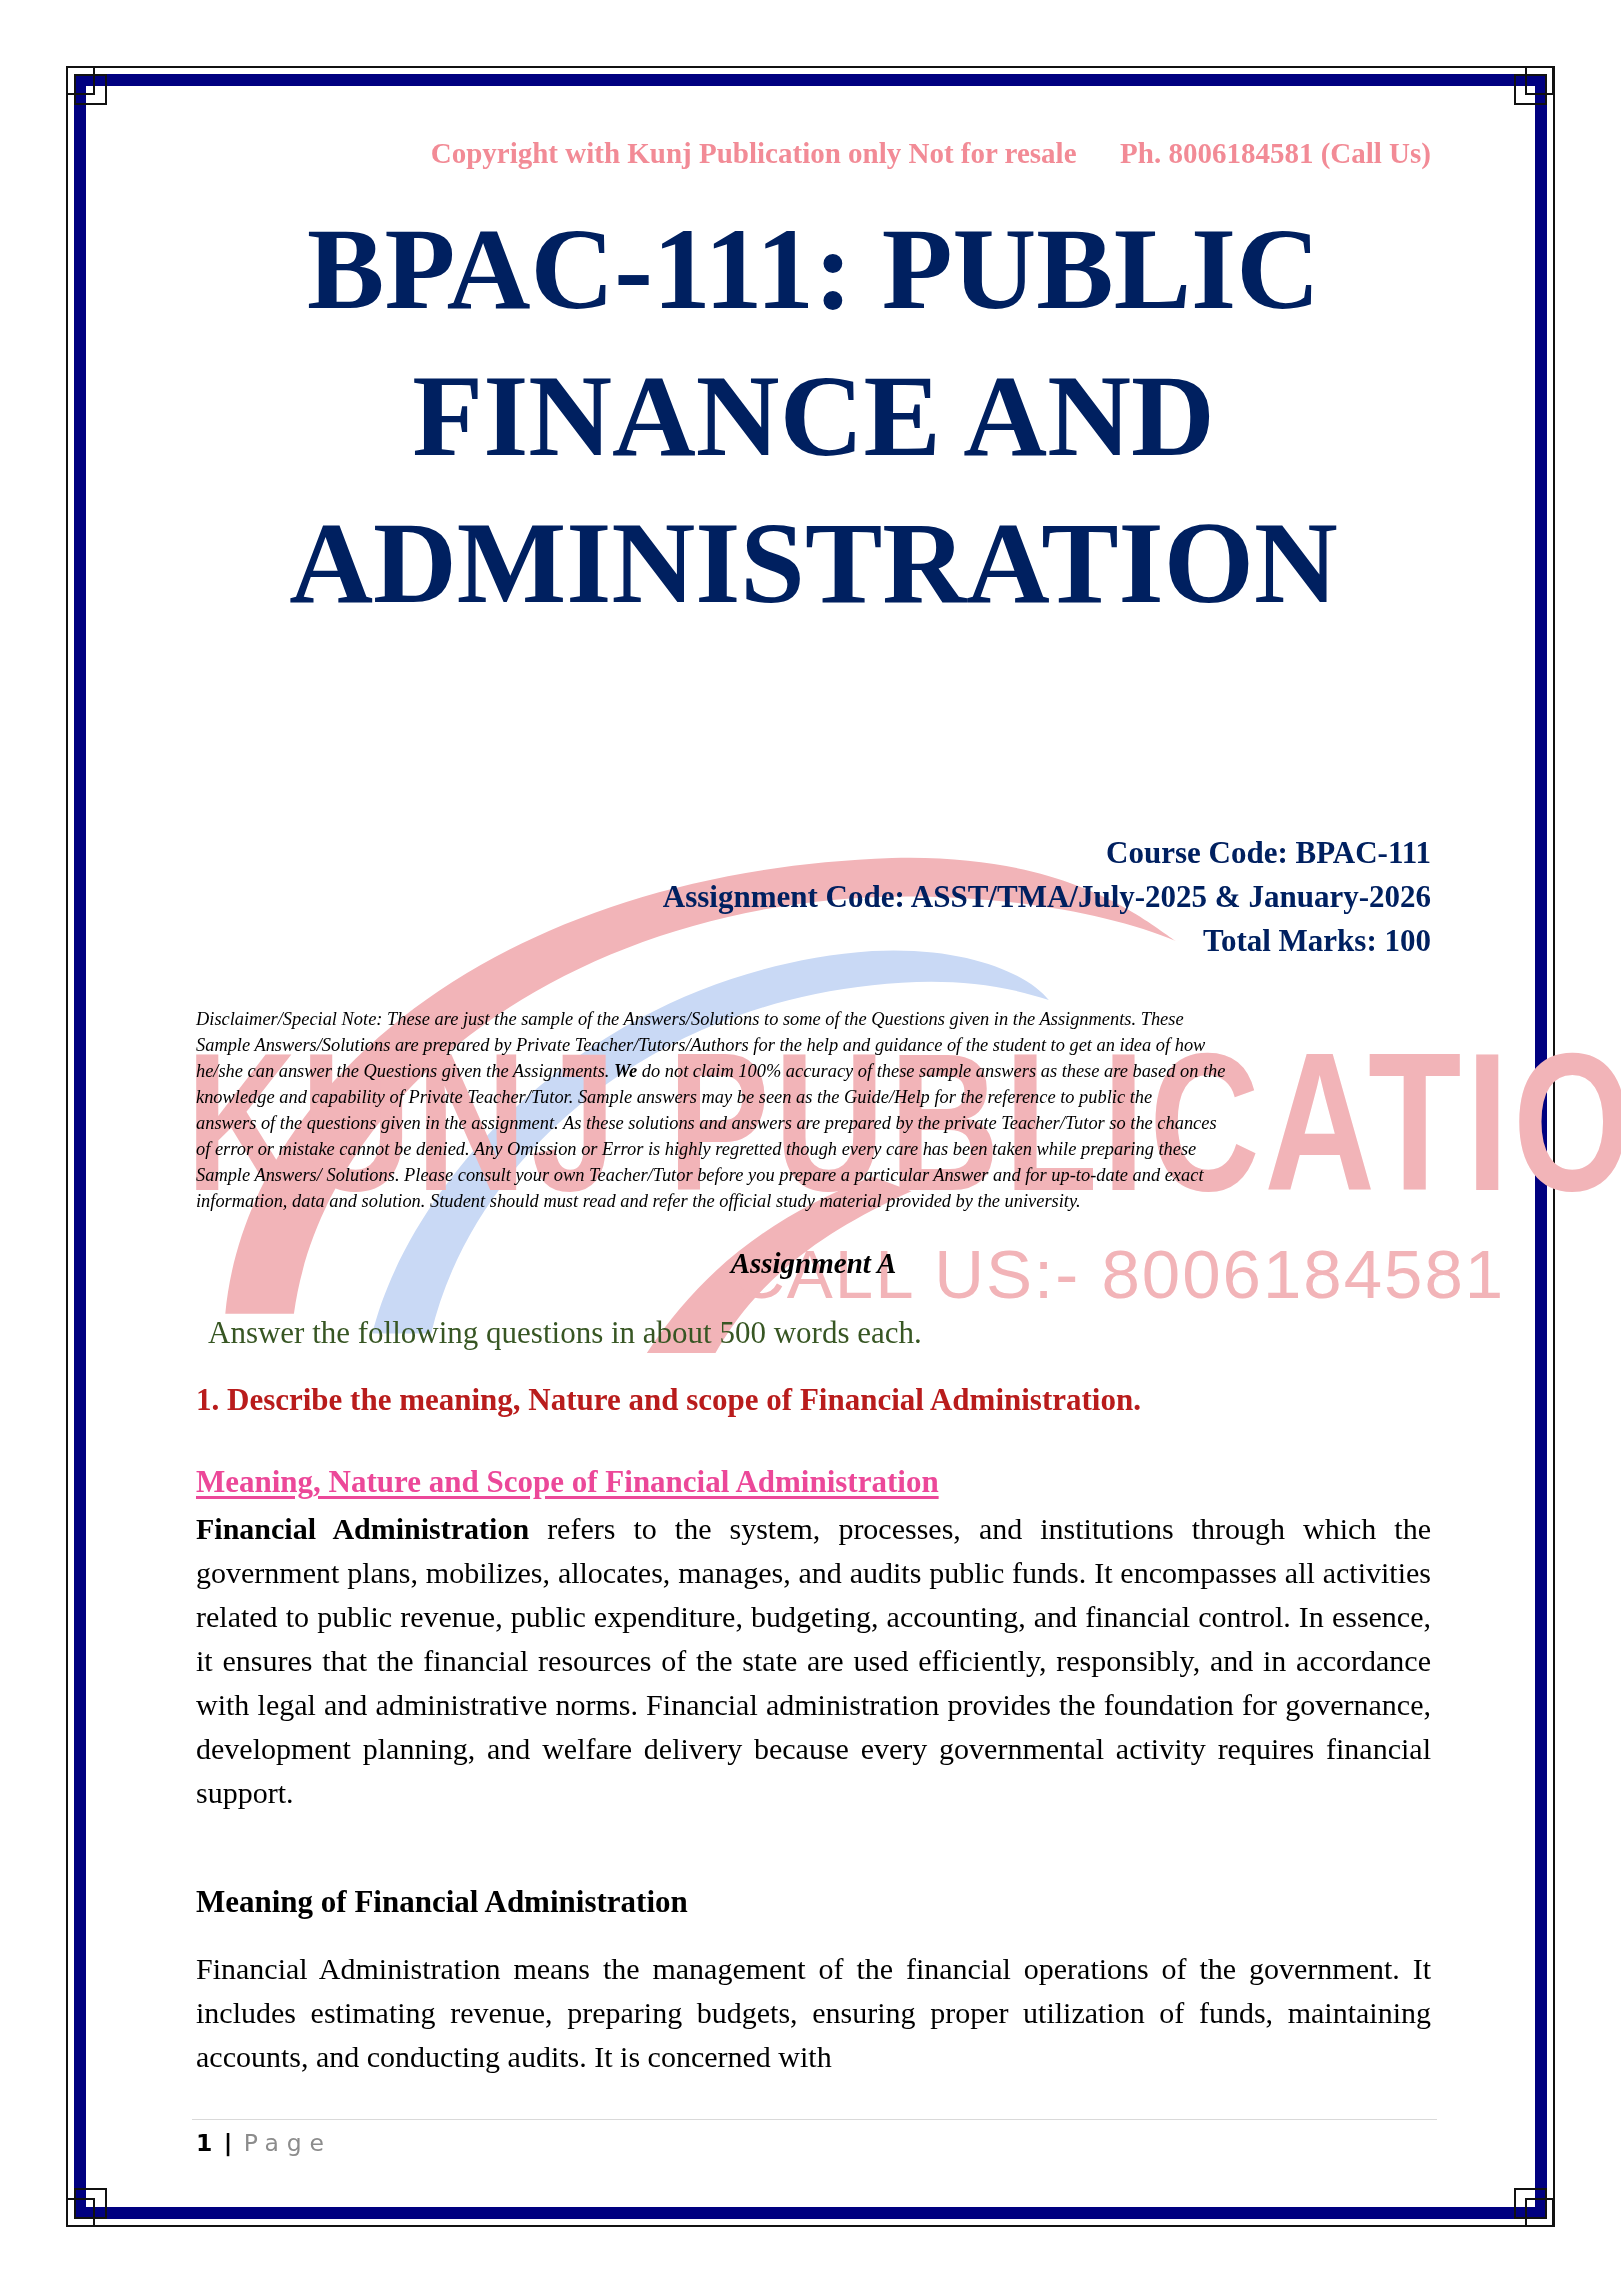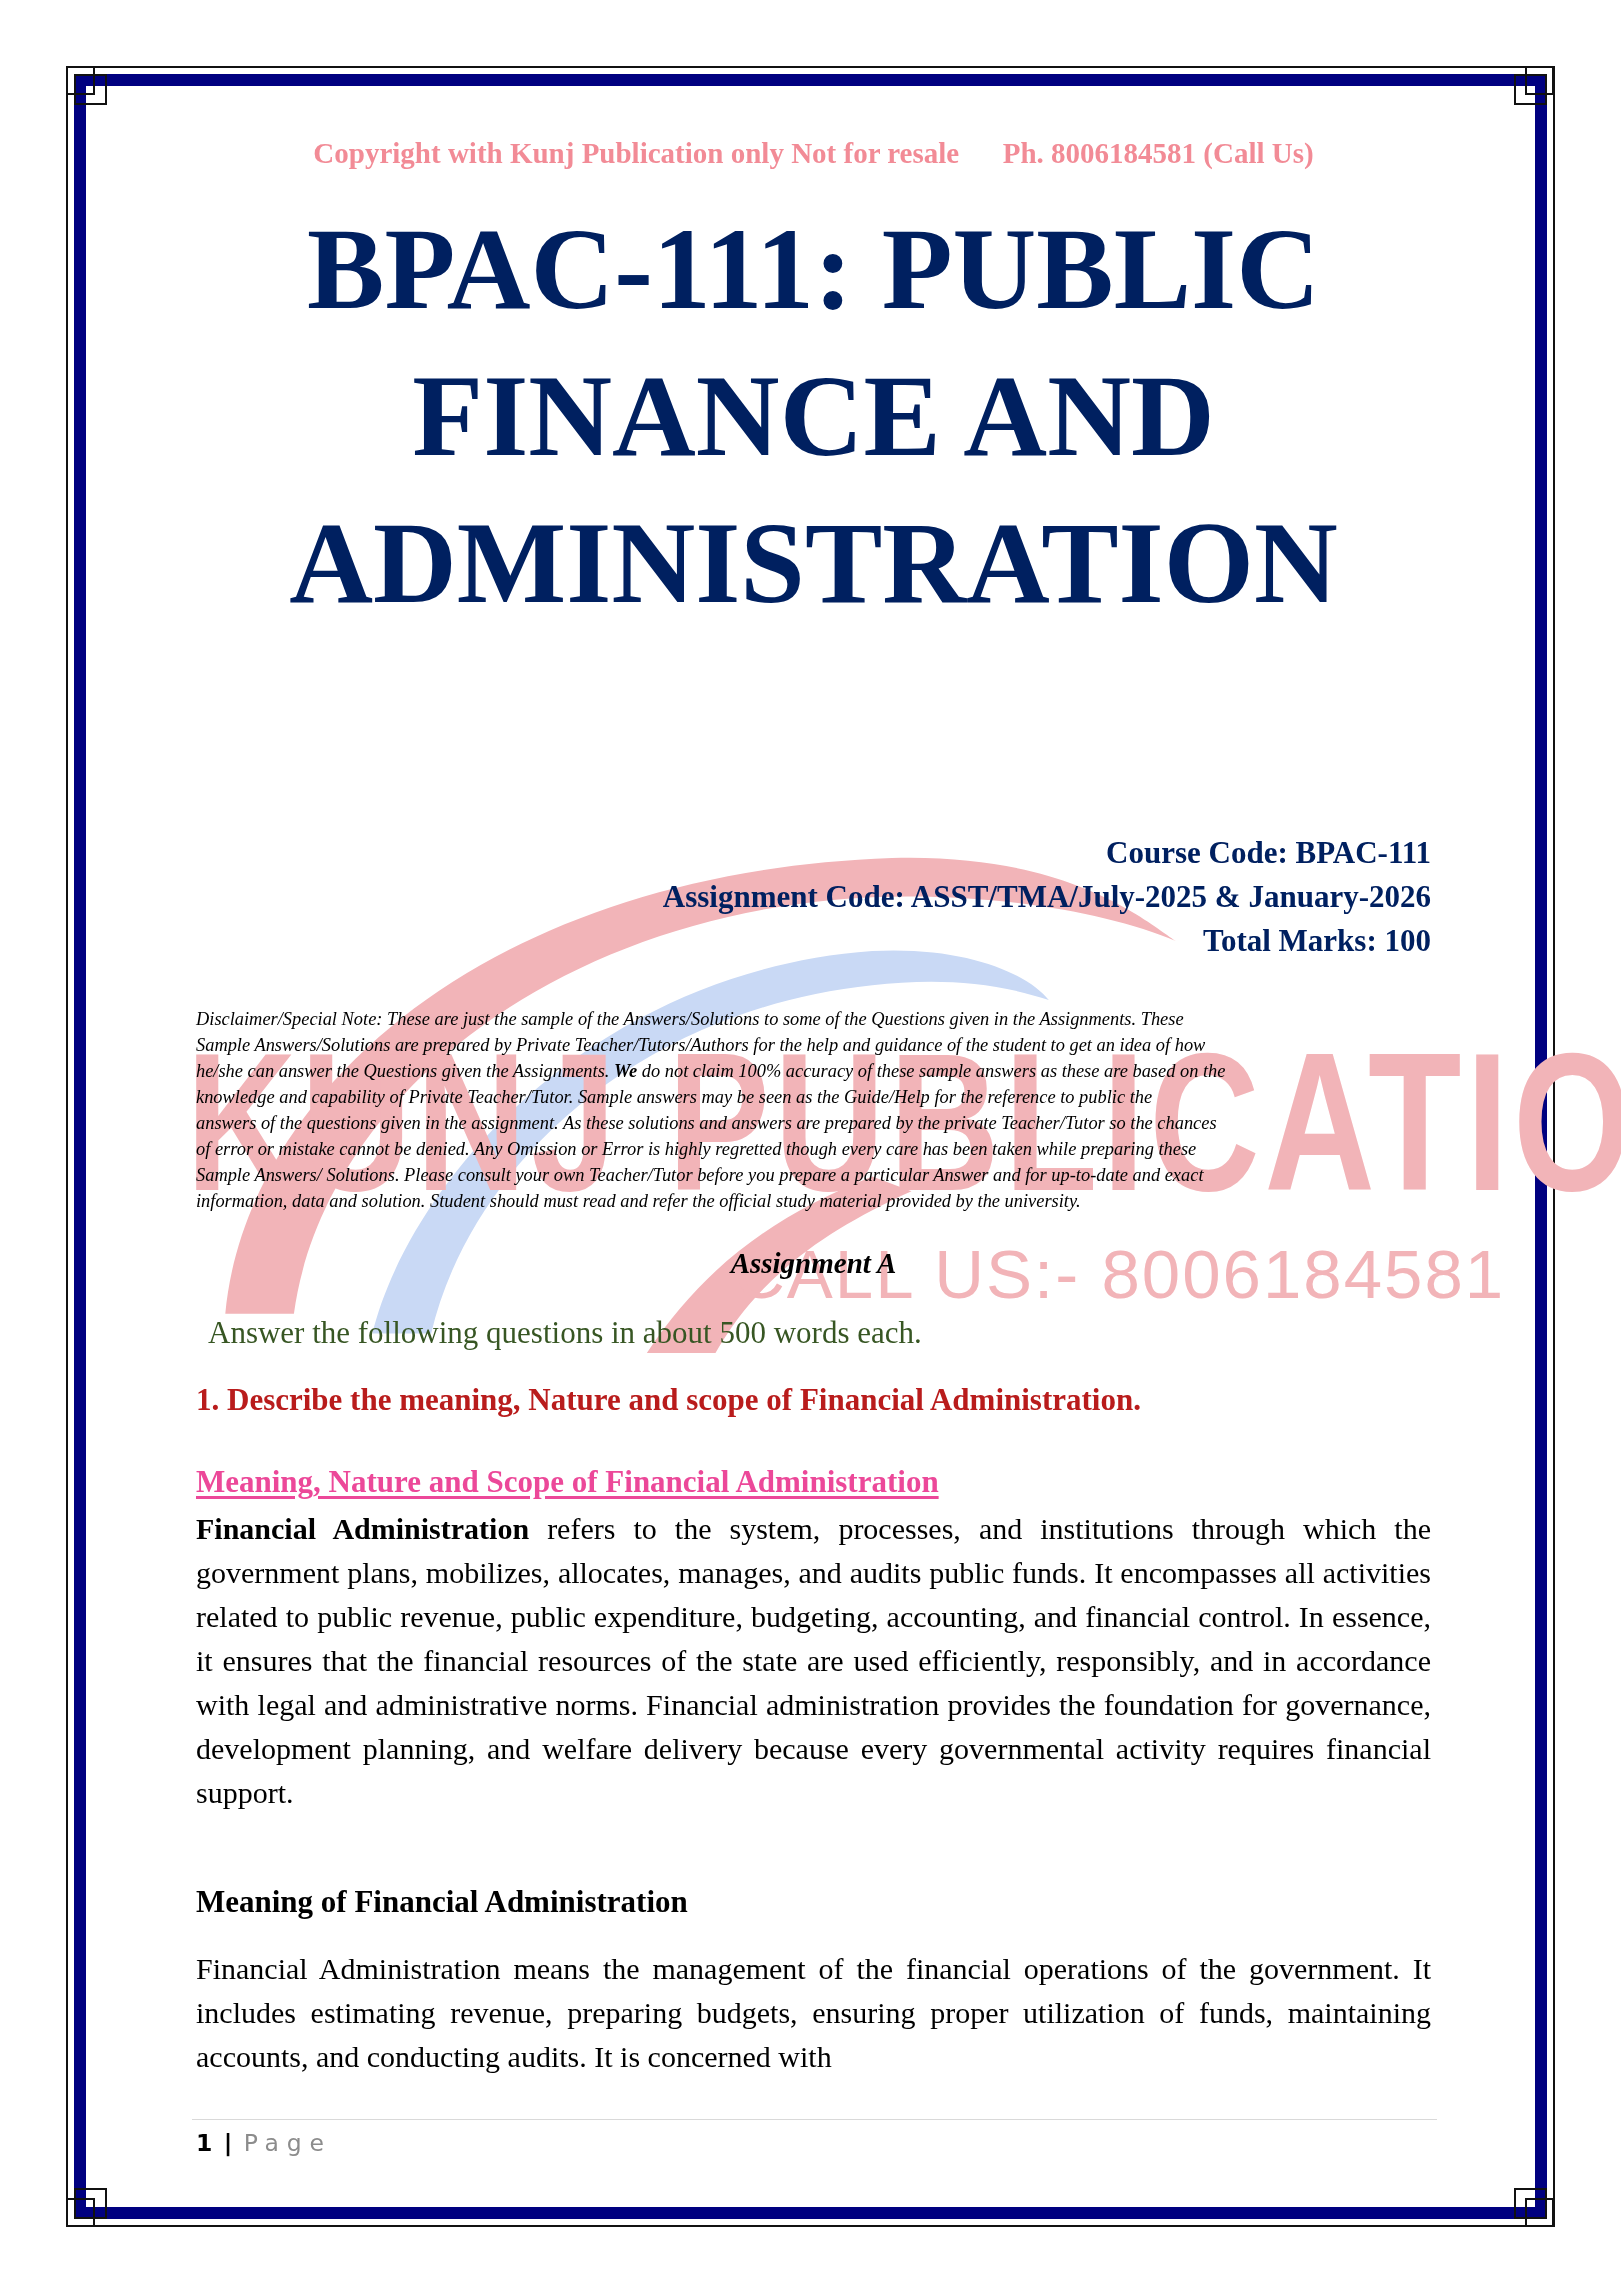--- a/index.html
+++ b/index.html
@@ -12,21 +12,21 @@
     .c-tl1 { left:66px; top:66px; } .c-tl2 { left:74px; top:74px; width:33px; height:31px; }
     .c-tr1 { right:67px; top:66px; } .c-tr2 { right:74px; top:74px; width:33px; height:31px; }
     .c-bl1 { left:66px; bottom:66px; } .c-bl2 { left:74px; bottom:74px; width:33px; height:31px; }
     .c-br1 { right:67px; bottom:66px; } .c-br2 { right:74px; bottom:74px; width:33px; height:31px; }
 
     
     .watermark { position:absolute; left:186px; top:804px; width:1255px; height:549px; pointer-events:none; z-index:0; }
     .wm-word { position:absolute; left:0px; top:221px; width:1255px; font-family:"Liberation Sans", sans-serif; font-weight:bold; font-size:196px; letter-spacing:5.9px; color:#f2b4b8; transform:scaleX(0.78); transform-origin:left top; white-space:nowrap; line-height:1; }
     .wm-call { position:absolute; left:549px; top:431px; font-family:"Liberation Sans", sans-serif; font-size:69px; color:#f2b4b8; white-space:nowrap; letter-spacing:2px; }
 
-    .copyright { position:absolute; left:196px; top:137px; width:1235px; text-align:center; color:#f28b96; font-weight:bold; font-size:29px; white-space:pre; }
+    .copyright { position:absolute; left:196px; top:137px; width:1235px; text-align:right; color:#f28b96; font-weight:bold; font-size:29px; white-space:pre; }
 
     .title { position:absolute; left:196px; top:196px; width:1235px; text-align:center; color:#002060; font-weight:bold; font-size:116px; line-height:147px; margin:0; }
 
     .meta { position:absolute; left:196px; top:831px; width:1235px; text-align:right; color:#002060; font-weight:bold; font-size:31px; line-height:44px; }
 
     .disclaimer { position:absolute; left:196px; top:1006px; width:1237px; font-style:italic; font-size:18.4px; line-height:26px; text-align:left; }
     .disclaimer b { font-weight:bold; }
 
     .assign-a { position:absolute; left:196px; top:1247px; width:1235px; text-align:center; font-weight:bold; font-size:29px;font-style:italic; }
     .instr { position:absolute; left:208px; top:1315px; font-weight:normal; font-size:31px; color:#375623; }

